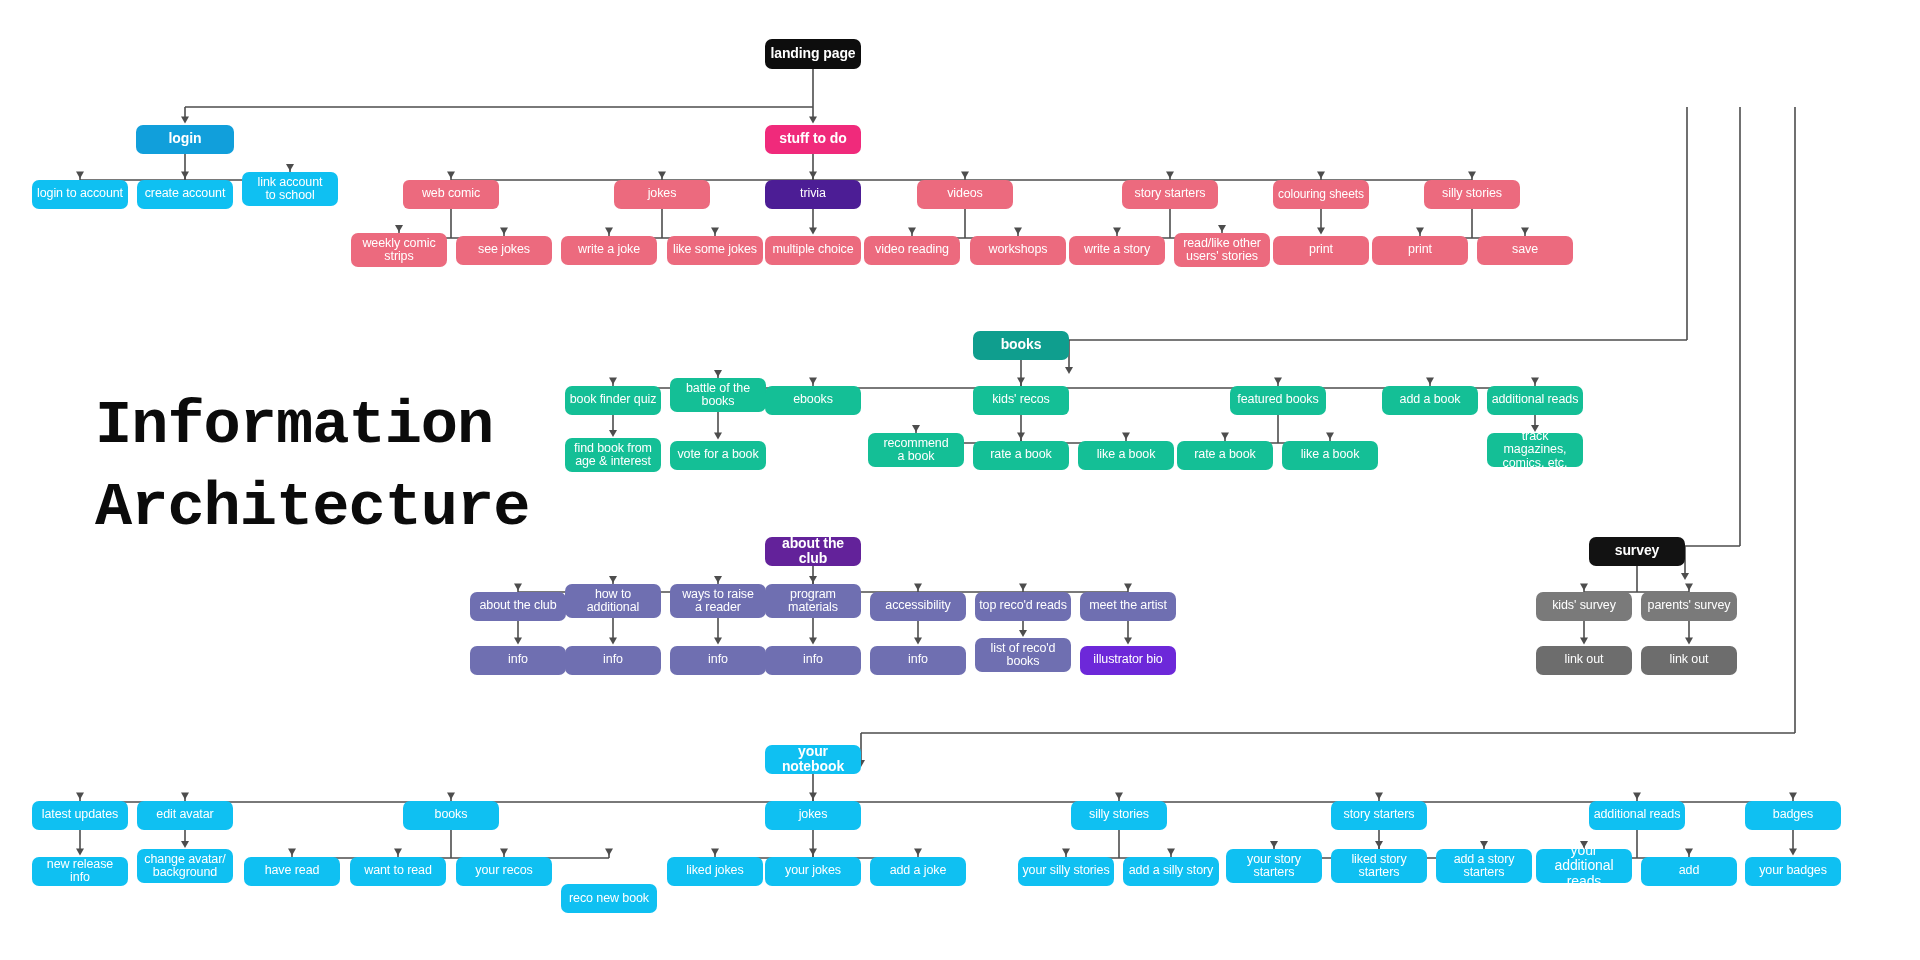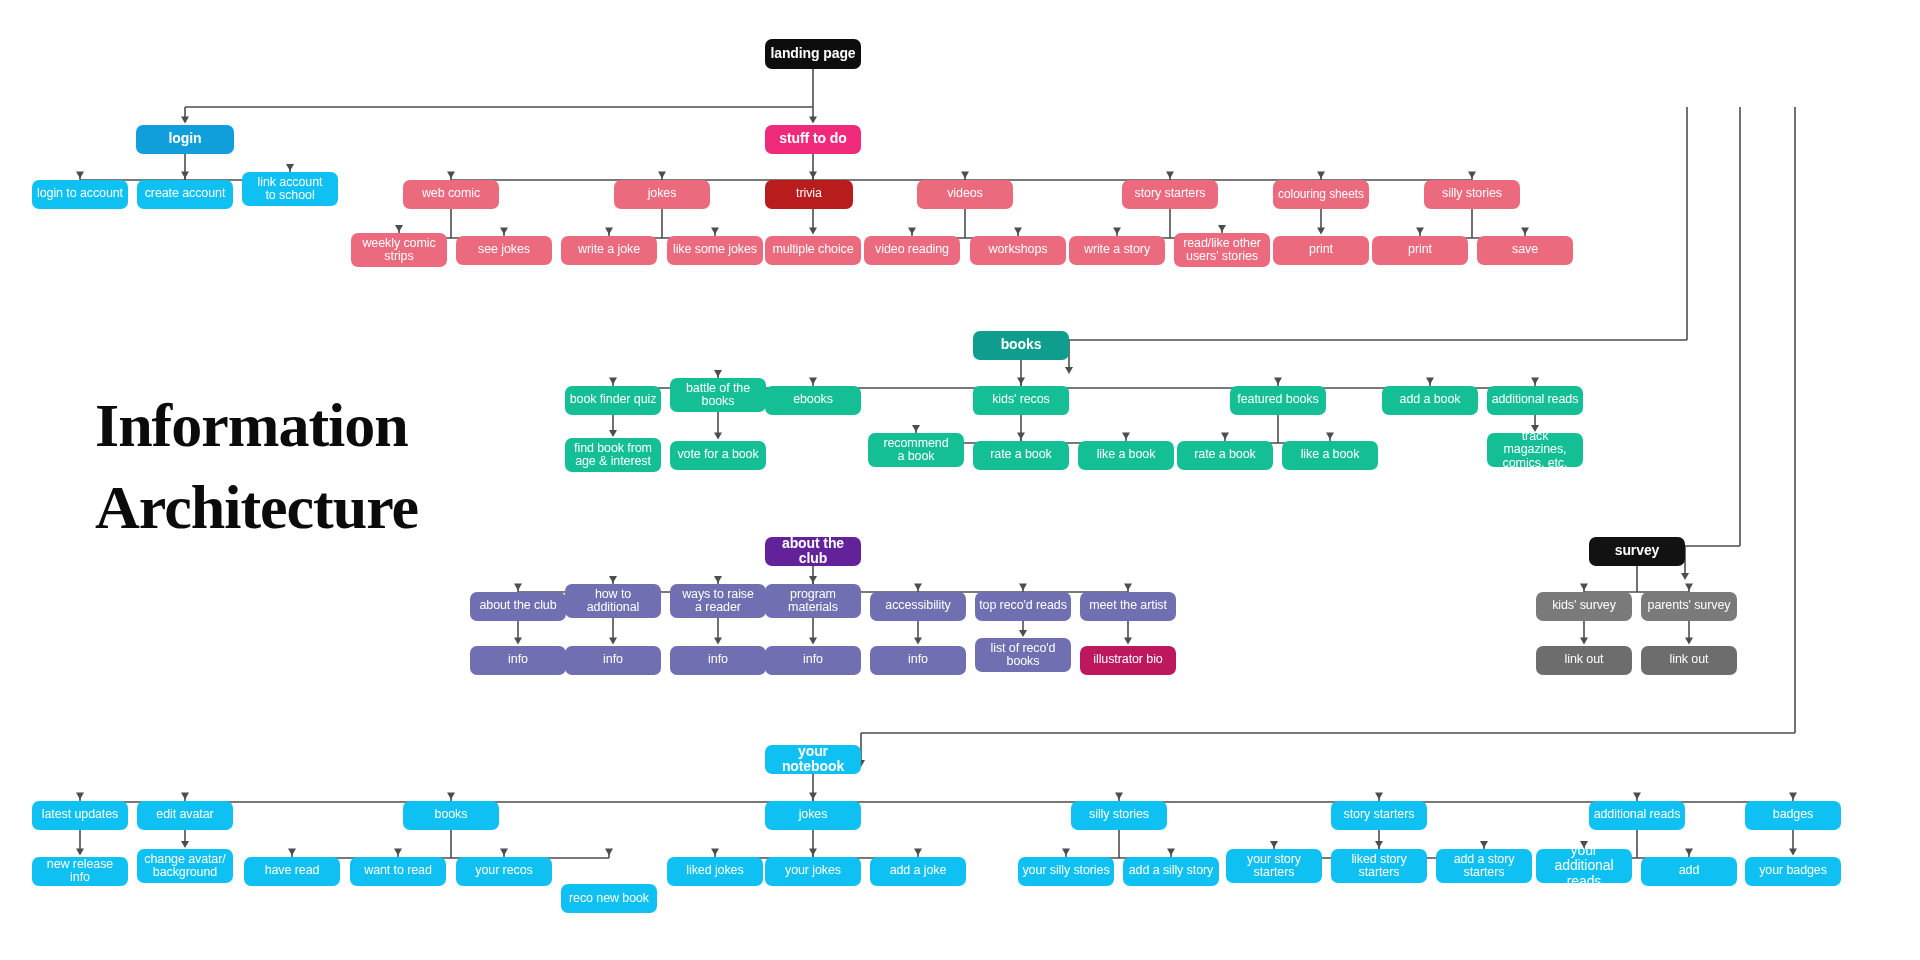--- a/index.html
+++ b/index.html
@@ -22,21 +22,21 @@
     white-space:pre-line;
   }
   .node.root{font-weight:bold;}
   .title{
     position:absolute;
     color:#0b0b0b;
     font-weight:bold;
     font-size:62px;
     line-height:1.32;
     letter-spacing:-1px;
-    font-family:Liberation Serif, serif;
+    font-family:Liberation Mono, monospace;
     white-space:pre-line;
   }
 </style>
 </head>
 <body>
 
 <div id="stage">
 
   <svg id="wires" viewBox="0 0 1920 960">
       <line x1="813" y1="69" x2="813" y2="107" stroke="#4d4d4d" stroke-width="1.6"></line>
@@ -258,28 +258,28 @@
   <div class="title" id="title-el" style="left: 95px; top: 385px;">Information
 Architecture</div>
 
 <div class="node root" style="left: 765px; top: 39px; width: 96px; height: 30px; background: rgb(13, 13, 13); font-size: 14px; font-weight: bold;"><span>landing page</span></div>
     <div class="node root" style="left: 136px; top: 124.5px; width: 98px; height: 29px; background: rgb(17, 159, 219); font-size: 14px; font-weight: bold;"><span>login</span></div>
     <div class="node" style="left: 32px; top: 179.5px; width: 96px; height: 29px; background: rgb(15, 192, 242); font-size: 12.5px;"><span>login to account</span></div>
     <div class="node" style="left: 137px; top: 179.5px; width: 96px; height: 29px; background: rgb(15, 192, 242); font-size: 12.5px;"><span>create account</span></div>
     <div class="node" style="left: 242px; top: 172px; width: 96px; height: 34px; background: rgb(15, 192, 242); font-size: 12.5px;"><span>link account
 to school</span></div>
     <div class="node root" style="left: 765px; top: 124.5px; width: 96px; height: 29px; background: rgb(240, 42, 123); font-size: 14px; font-weight: bold;"><span>stuff to do</span></div>
-    <div class="node" style="left: 403px; top: 179.5px; width: 96px; height: 29px; background: rgb(236, 106, 126); font-size: 12.5px;"><span>web comic</span></div>
+    <div class="node" style="left: 403px; top: 179.5px; width: 96px; height: 29px; background: rgb(236, 106, 126); font-size: 12.5px; border-radius: 6px;"><span>web comic</span></div>
     <div class="node" style="left: 351px; top: 233px; width: 96px; height: 34px; background: rgb(236, 106, 126); font-size: 12.5px;"><span>weekly comic
 strips</span></div>
     <div class="node" style="left: 456px; top: 235.5px; width: 96px; height: 29px; background: rgb(236, 106, 126); font-size: 12.5px;"><span>see jokes</span></div>
     <div class="node" style="left: 614px; top: 179.5px; width: 96px; height: 29px; background: rgb(236, 106, 126); font-size: 12.5px;"><span>jokes</span></div>
     <div class="node" style="left: 561px; top: 235.5px; width: 96px; height: 29px; background: rgb(236, 106, 126); font-size: 12.5px;"><span>write a joke</span></div>
     <div class="node" style="left: 667px; top: 235.5px; width: 96px; height: 29px; background: rgb(236, 106, 126); font-size: 12.5px;"><span>like some jokes</span></div>
-    <div class="node" style="left: 765px; top: 179.5px; width: 88px; height: 29px; background: #b91c1c; font-size: 12.5px;"><span>trivia</span></div>
+    <div class="node" style="left: 765px; top: 179.5px; width: 96px; height: 29px; background: #4c1d95; font-size: 12.5px;"><span>trivia</span></div>
     <div class="node" style="left: 765px; top: 235.5px; width: 96px; height: 29px; background: rgb(236, 106, 126); font-size: 12.5px;"><span>multiple choice</span></div>
     <div class="node" style="left: 917px; top: 179.5px; width: 96px; height: 29px; background: rgb(236, 106, 126); font-size: 12.5px;"><span>videos</span></div>
     <div class="node" style="left: 864px; top: 235.5px; width: 96px; height: 29px; background: rgb(236, 106, 126); font-size: 12.5px;"><span>video reading</span></div>
     <div class="node" style="left: 970px; top: 235.5px; width: 96px; height: 29px; background: rgb(236, 106, 126); font-size: 12.5px;"><span>workshops</span></div>
     <div class="node" style="left: 1122px; top: 179.5px; width: 96px; height: 29px; background: rgb(236, 106, 126); font-size: 12.5px;"><span>story starters</span></div>
     <div class="node" style="left: 1069px; top: 235.5px; width: 96px; height: 29px; background: rgb(236, 106, 126); font-size: 12.5px;"><span>write a story</span></div>
     <div class="node" style="left: 1174px; top: 233px; width: 96px; height: 34px; background: rgb(236, 106, 126); font-size: 12.5px;"><span>read/like other
 users' stories</span></div>
     <div class="node" style="left: 1273px; top: 179.5px; width: 96px; height: 29px; background: rgb(236, 106, 126); font-size: 12px;"><span>colouring sheets</span></div>
     <div class="node" style="left: 1273px; top: 235.5px; width: 96px; height: 29px; background: rgb(236, 106, 126); font-size: 12.5px;"><span>print</span></div>
@@ -317,21 +317,21 @@
     <div class="node" style="left: 670px; top: 645.5px; width: 96px; height: 29px; background: rgb(111, 111, 177); font-size: 12.5px;"><span>info</span></div>
     <div class="node" style="left: 765px; top: 584px; width: 96px; height: 34px; background: rgb(111, 111, 177); font-size: 12.5px;"><span>program
 materials</span></div>
     <div class="node" style="left: 765px; top: 645.5px; width: 96px; height: 29px; background: rgb(111, 111, 177); font-size: 12.5px;"><span>info</span></div>
     <div class="node" style="left: 870px; top: 591.5px; width: 96px; height: 29px; background: rgb(111, 111, 177); font-size: 12.5px;"><span>accessibility</span></div>
     <div class="node" style="left: 870px; top: 645.5px; width: 96px; height: 29px; background: rgb(111, 111, 177); font-size: 12.5px;"><span>info</span></div>
     <div class="node" style="left: 975px; top: 591.5px; width: 96px; height: 29px; background: rgb(111, 111, 177); font-size: 12.5px;"><span>top reco'd reads</span></div>
     <div class="node" style="left: 975px; top: 638px; width: 96px; height: 34px; background: rgb(111, 111, 177); font-size: 12.5px;"><span>list of reco'd
 books</span></div>
     <div class="node" style="left: 1080px; top: 591.5px; width: 96px; height: 29px; background: rgb(111, 111, 177); font-size: 12.5px;"><span>meet the artist</span></div>
-    <div class="node" style="left: 1080px; top: 645.5px; width: 96px; height: 29px; background: #be185d; font-size: 12.5px;"><span>illustrator bio</span></div>
+    <div class="node" style="left: 1080px; top: 645.5px; width: 96px; height: 29px; background: #6d28d9; font-size: 12.5px;"><span>illustrator bio</span></div>
     <div class="node root" style="left: 1589px; top: 536.5px; width: 96px; height: 29px; background: rgb(18, 18, 18); font-size: 14px; font-weight: bold;"><span>survey</span></div>
     <div class="node" style="left: 1536px; top: 591.5px; width: 96px; height: 29px; background: rgb(122, 122, 122); font-size: 12.5px;"><span>kids' survey</span></div>
     <div class="node" style="left: 1641px; top: 591.5px; width: 96px; height: 29px; background: rgb(122, 122, 122); font-size: 12.5px;"><span>parents' survey</span></div>
     <div class="node" style="left: 1536px; top: 645.5px; width: 96px; height: 29px; background: rgb(109, 109, 109); font-size: 12.5px;"><span>link out</span></div>
     <div class="node" style="left: 1641px; top: 645.5px; width: 96px; height: 29px; background: rgb(109, 109, 109); font-size: 12.5px;"><span>link out</span></div>
     <div class="node root" style="left: 765px; top: 744.5px; width: 96px; height: 29px; background: rgb(15, 192, 242); font-size: 14px; font-weight: bold;"><span>your notebook</span></div>
     <div class="node" style="left: 32px; top: 800.5px; width: 96px; height: 29px; background: rgb(15, 192, 242); font-size: 12.5px;"><span>latest updates</span></div>
     <div class="node" style="left: 32px; top: 856.5px; width: 96px; height: 29px; background: rgb(15, 192, 242); font-size: 12.5px;"><span>new release info</span></div>
     <div class="node" style="left: 137px; top: 800.5px; width: 96px; height: 29px; background: rgb(15, 192, 242); font-size: 12.5px;"><span>edit avatar</span></div>
     <div class="node" style="left: 137px; top: 849px; width: 96px; height: 34px; background: rgb(15, 192, 242); font-size: 12.5px;"><span>change avatar/

